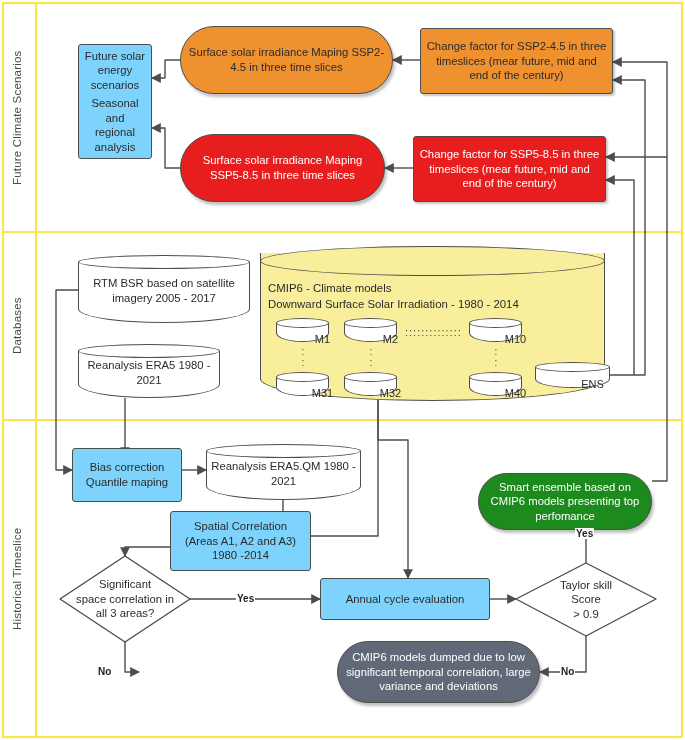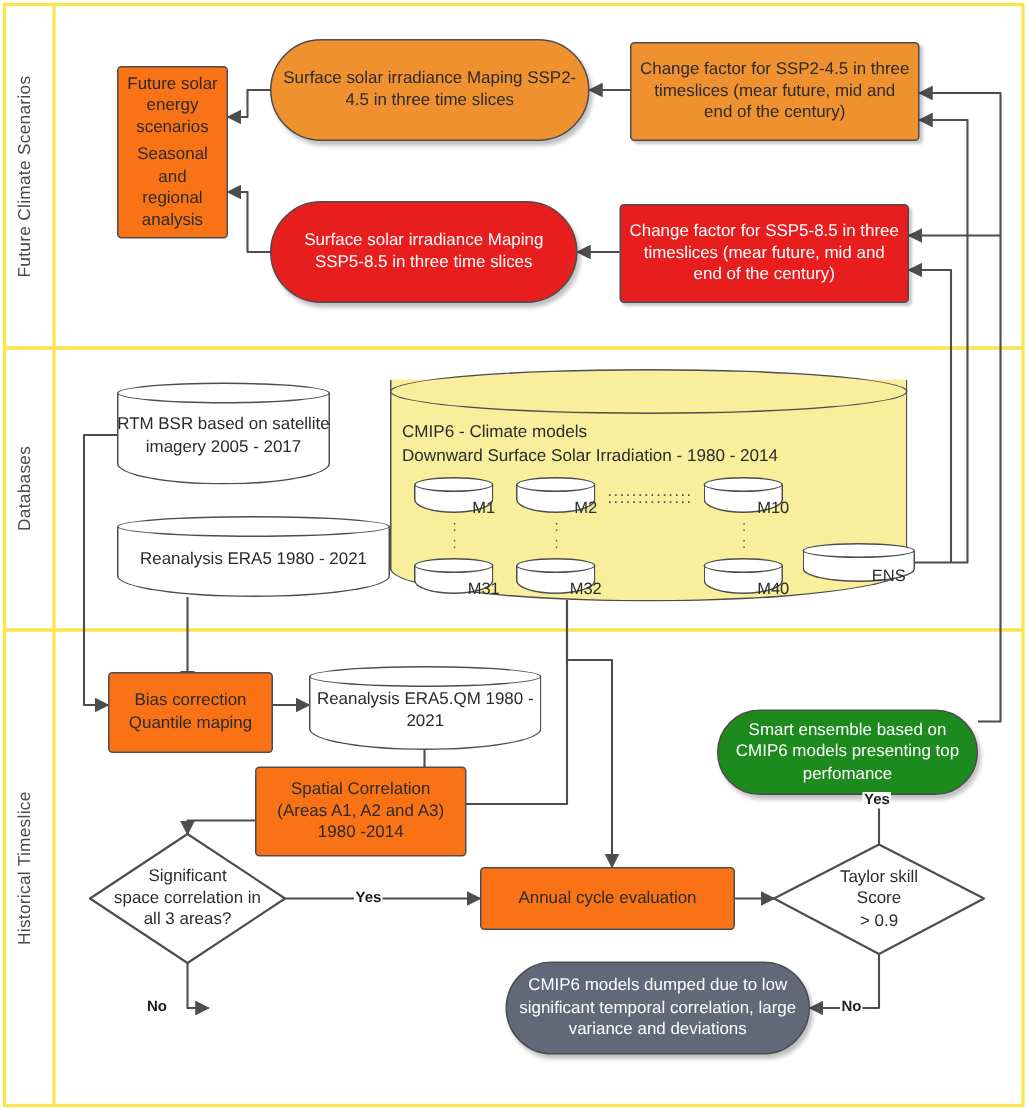--- a/index.html
+++ b/index.html
@@ -24,21 +24,21 @@
     position:absolute;
     box-sizing:border-box;
     display:flex;align-items:center;justify-content:center;
     text-align:center;
     font-size:11.3px;
     line-height:14.6px;
     color:#2b2b2b;
     padding:2px 5px;
   }
   .rect{
-    background:#f97316;
+    background:#7dd3fc;
     border:1.4px solid #4d4d4d;
     border-radius:3px;
   }
   .pill{
     border-radius:999px;
     border:1.4px solid #4d4d4d;
   }
   .orange{background:#F0912F;border-color:#4d4d4d;color:#2b2b2b;}
   .red{background:#E81D1D;border-color:#4d4d4d;color:#ffffff;}
   .green{background:#1C8A1C;border-color:#4d4d4d;color:#ffffff;margin-top:18px;}
@@ -182,27 +182,27 @@
   </div>
 
   <div class="node pill orange pillsh" style="left:180px;top:26px;width:213px;height:68px;">Surface solar irradiance Maping SSP2-4.5 in three time slices</div>
 
   <div class="node pill red pillsh" style="left:180px;top:134px;width:205px;height:68px;">Surface solar irradiance Maping SSP5-8.5 in three time slices</div>
 
   <div class="node rect orange rectsh" style="left:420px;top:28px;width:193px;height:66px;">Change factor for SSP2-4.5 in three timeslices (mear future, mid and end of the century)</div>
 
   <div class="node rect red rectsh" style="left:413px;top:136px;width:193px;height:66px;">Change factor for SSP5-8.5 in three timeslices (mear future, mid and end of the century)</div>
 
-  <div class="cyl" style="left:78px;top:255px;width:142px;height:68px;">
+  <div class="cyl" style="left:78px;top:255px;width:142px;height:68px;padding-left:30px;">
     <div class="cyl-body"></div>
     <div class="cyl-top"></div>
     <div class="cyl-text">RTM BSR based on satellite imagery 2005 - 2017</div>
   </div>
 
-  <div class="cyl" style="left:78px;top:344px;width:142px;height:54px;padding-left:40px;">
+  <div class="cyl" style="left:78px;top:344px;width:142px;height:54px;">
     <div class="cyl-body"></div>
     <div class="cyl-top"></div>
     <div class="cyl-text">Reanalysis ERA5 1980 - 2021</div>
   </div>
 
   <div class="cyl cyl-yellow" style="left:260px;top:246px;width:345px;height:155px;">
     <div class="cyl-body"></div>
     <div class="cyl-top"></div>
   </div>
   <div class="cmip-title" style="left:268px;top:280px;">CMIP6 - Climate models</div>

